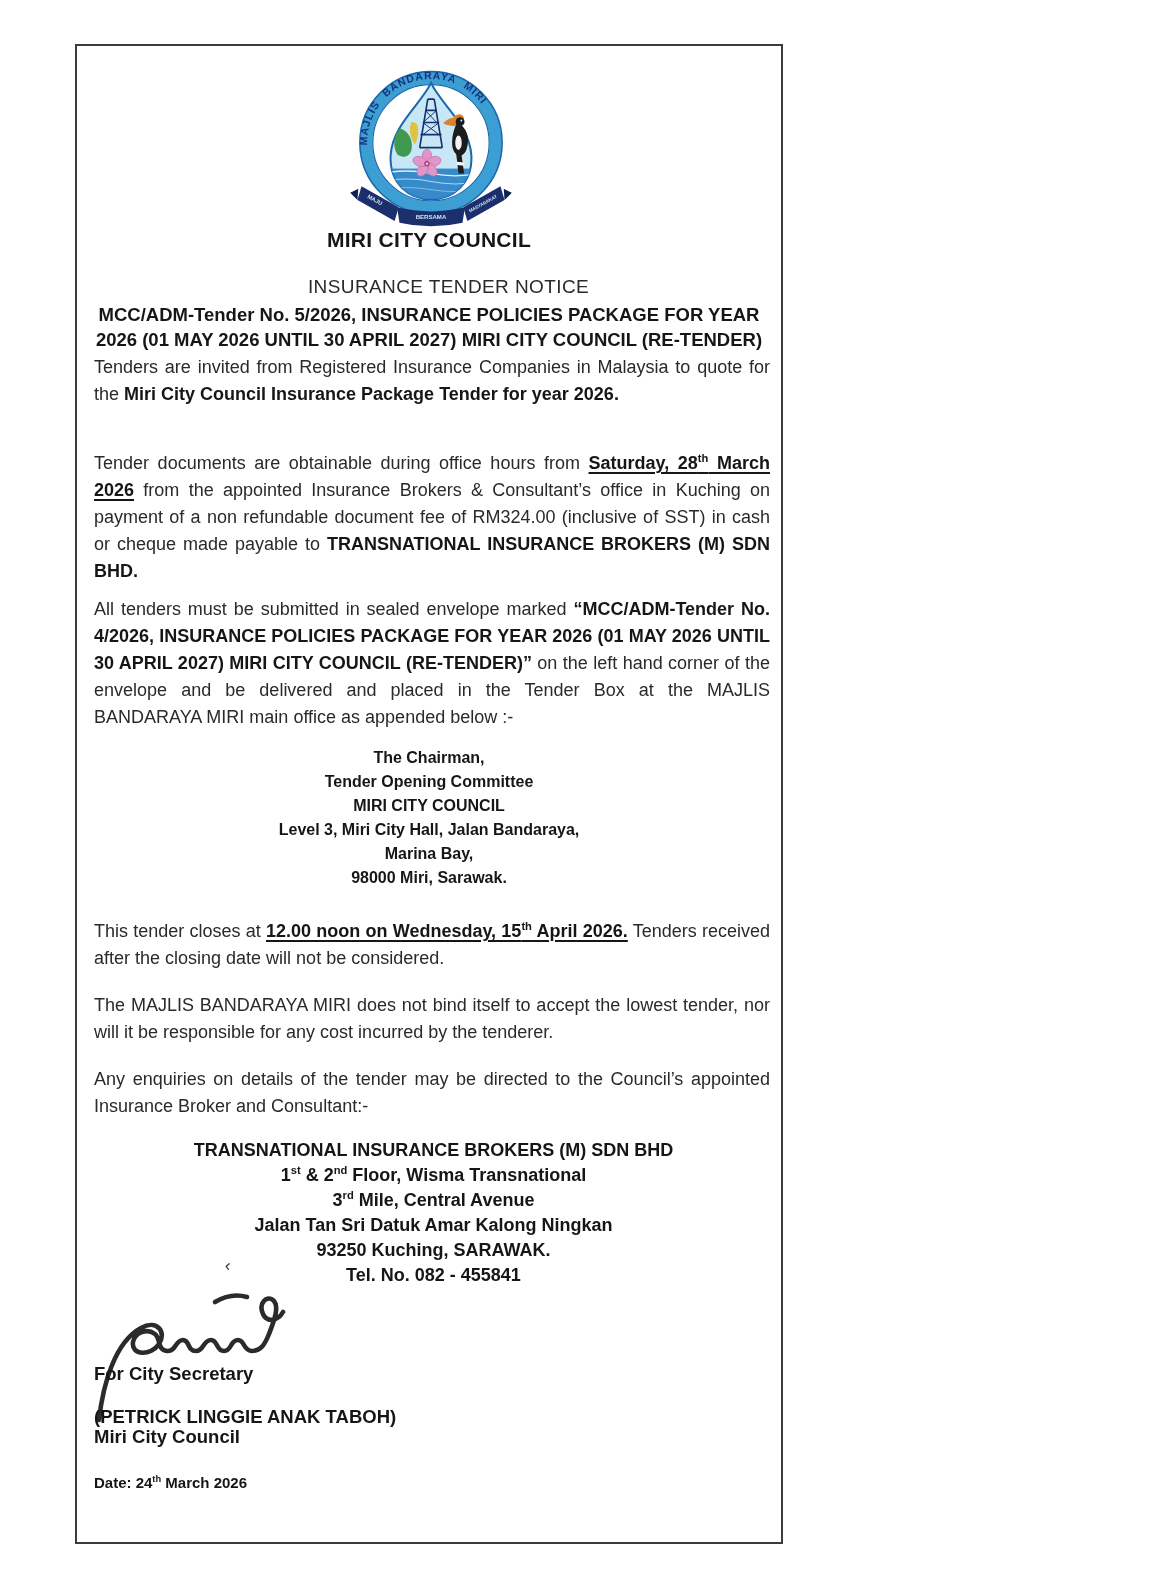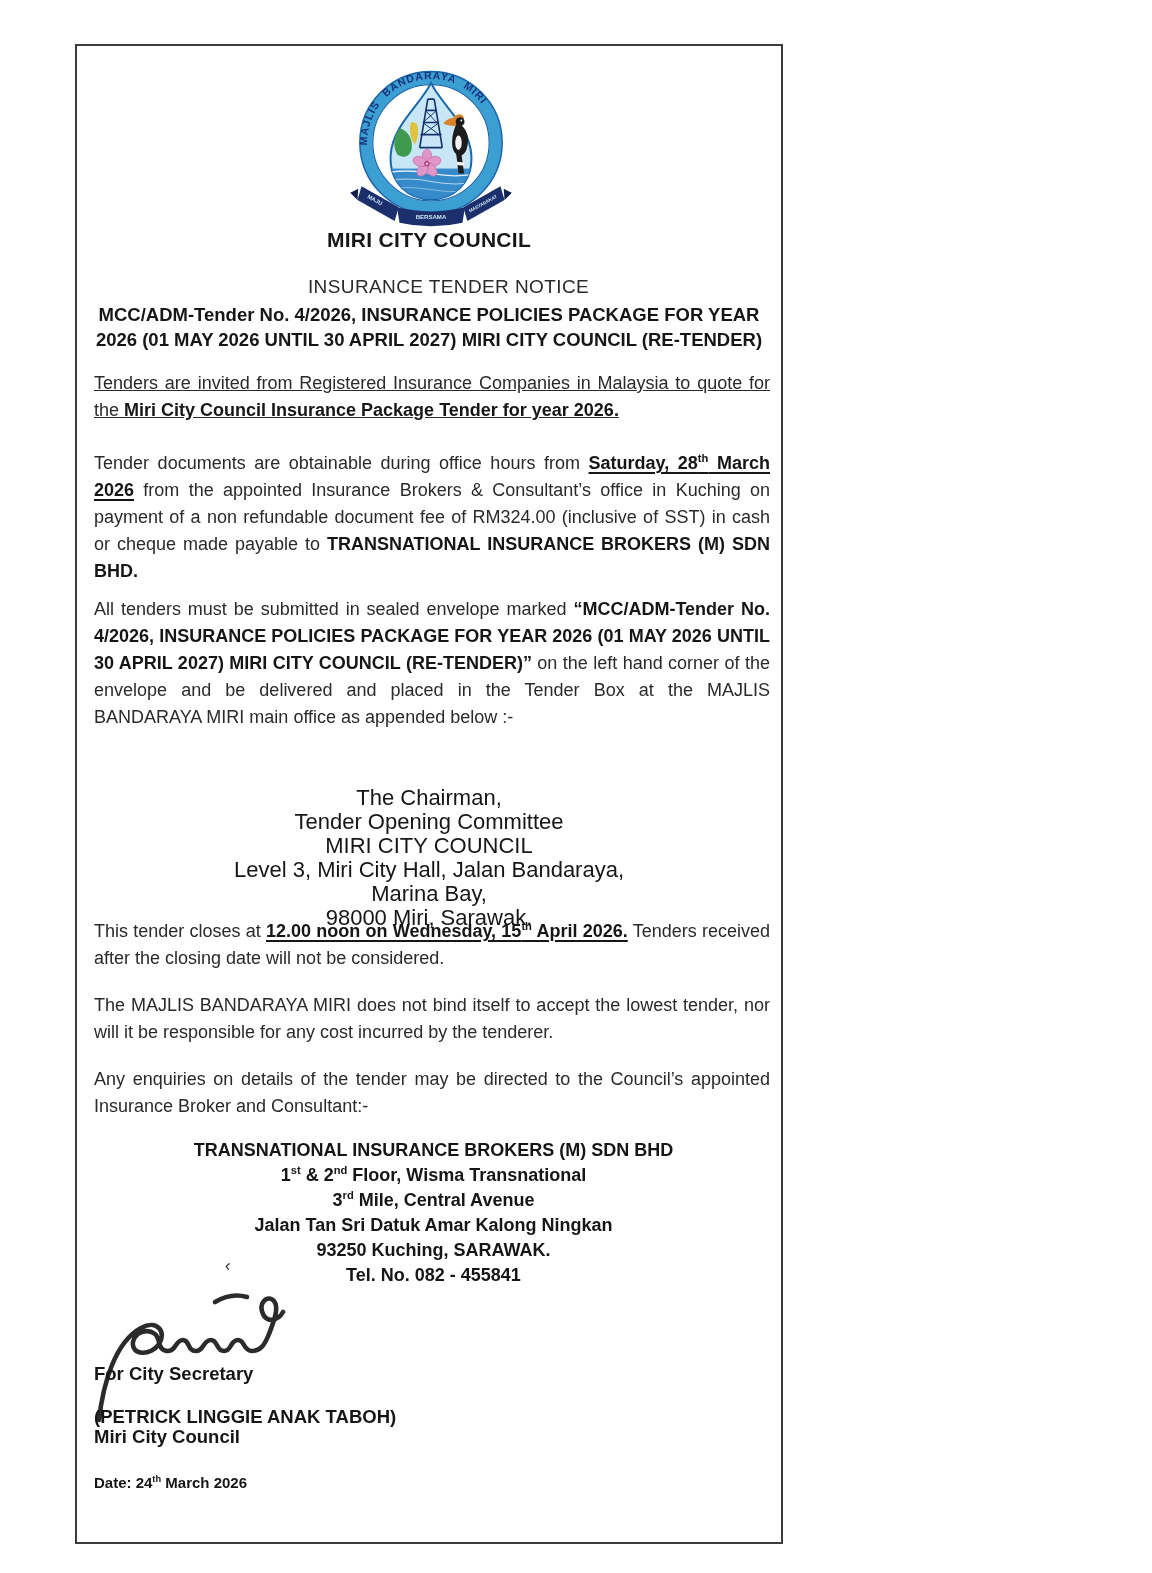--- a/index.html
+++ b/index.html
@@ -18,21 +18,21 @@
   .body-text{
     left:17px;width:676px;font-size:18px;line-height:27px;
     text-align:justify;color:#2a2a2a;margin:0;
   }
   .b{font-weight:bold;color:#161616;}
   .u{text-decoration:underline;text-decoration-thickness:1.8px;text-underline-offset:3px;}
   sup{font-size:0.62em;vertical-align:super;line-height:0;}
   .org-title{font-size:21px;font-weight:bold;color:#161616;letter-spacing:0.3px;}
   .notice-title{font-size:19px;color:#2a2a2a;letter-spacing:0.4px;padding-left:39px;}
   .notice-heading{font-size:18.5px;font-weight:bold;color:#161616;line-height:25px;}
-  .addr-block{font-size:22px;font-weight:normal;color:#161616;line-height:24px;margin-top:40px;}
+  .addr-block{font-size:16px;font-weight:bold;color:#161616;line-height:24px;}
   .broker-block{font-size:18px;font-weight:bold;color:#161616;line-height:25px;}
   .sig-line{left:17px;font-size:18.5px;font-weight:bold;color:#161616;line-height:26px;}
   .date-line{left:17px;font-size:15px;line-height:26px;}
   .stray{font-size:17px;color:#333;transform:rotate(8deg);}
   .logo-wrap{left:273px;top:24px;width:162px;height:160px;}
   svg text{font-family:"Liberation Sans","DejaVu Sans",sans-serif;}
 </style>
 </head>
 <body>
 
@@ -104,25 +104,25 @@
         <text x="143" y="168" font-size="5.6" font-weight="bold" transform="rotate(-29 162 162)" fill="#cfe3f5">MASYARAKAT</text>
       </g>
     </svg>
   </div>
 
   <div class="abs full center org-title" style="top:182px;">MIRI CITY COUNCIL</div>
 
   <div class="abs full center notice-title" style="top:230px;">INSURANCE TENDER NOTICE</div>
 
   <div class="abs full center notice-heading" style="top:256px;">
-    <div>MCC/ADM-Tender No. 4/2026, INSURANCE POLICIES PACKAGE FOR YEAR</div>
+    <div>MCC/ADM-Tender No. 5/2026, INSURANCE POLICIES PACKAGE FOR YEAR</div>
     <div>2026 (01 MAY 2026 UNTIL 30 APRIL 2027) MIRI CITY COUNCIL (RE-TENDER)</div>
   </div>
 
-  <p class="abs body-text" style="top:324px;text-decoration:underline;"><span>Tenders are invited from Registered Insurance Companies in Malaysia to quote for the </span><span class="b">Miri City Council Insurance Package Tender for year 2026.</span></p>
+  <p class="abs body-text" style="top:308px;"><span>Tenders are invited from Registered Insurance Companies in Malaysia to quote for the </span><span class="b">Miri City Council Insurance Package Tender for year 2026.</span></p>
 
   <p class="abs body-text" style="top:404px;"><span>Tender documents are obtainable during office hours from </span><span class="b u">Saturday, 28</span><span class="b u"><sup>th</sup></span><span class="b u"> March 2026</span><span> from the appointed Insurance Brokers &amp; Consultant’s office in Kuching on payment of a non refundable document fee of RM324.00 (inclusive of SST) in cash or cheque made payable to </span><span class="b">TRANSNATIONAL INSURANCE BROKERS (M) SDN BHD.</span></p>
 
   <p class="abs body-text" style="top:550px;"><span>All tenders must be submitted in sealed envelope marked </span><span class="b">“MCC/ADM-Tender No. 4/2026, INSURANCE POLICIES PACKAGE FOR YEAR 2026 (01 MAY 2026 UNTIL 30 APRIL 2027) MIRI CITY COUNCIL (RE-TENDER)”</span><span> on the left hand corner of the envelope and be delivered and placed in the Tender Box at the MAJLIS BANDARAYA MIRI main office as appended below :-</span></p>
 
   <div class="abs full center addr-block" style="top:700px;">
       <div>The Chairman,</div>
       <div>Tender Opening Committee</div>
       <div>MIRI CITY COUNCIL</div>
       <div>Level 3, Miri City Hall, Jalan Bandaraya,</div>

